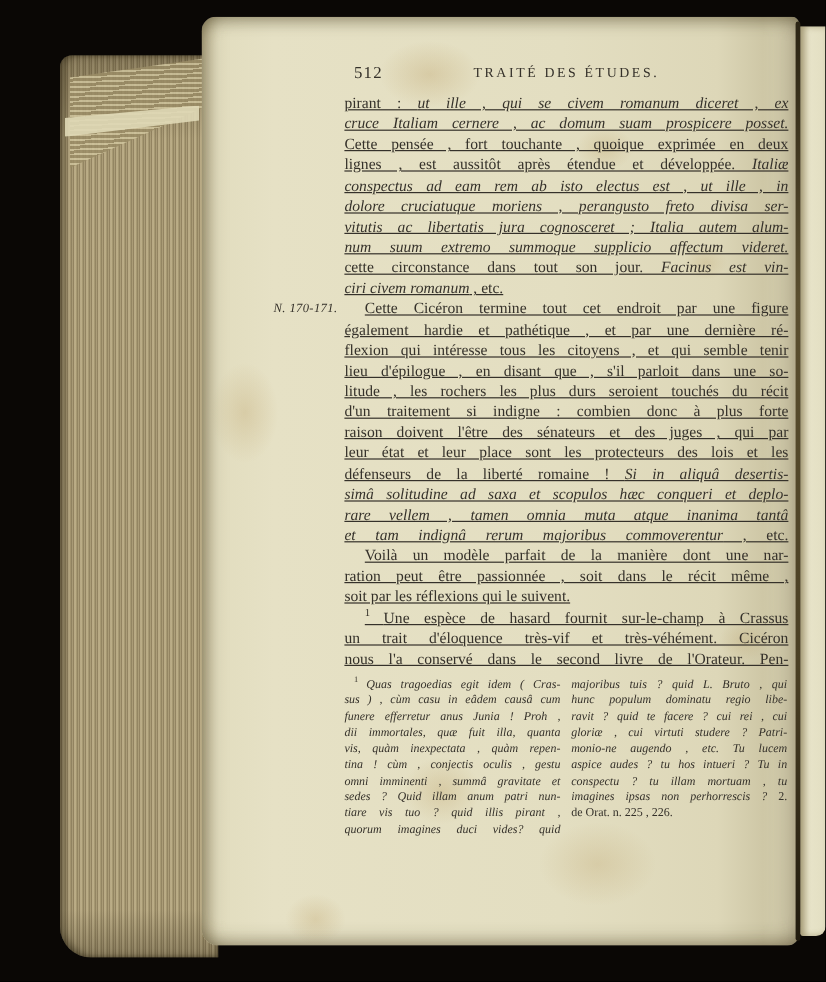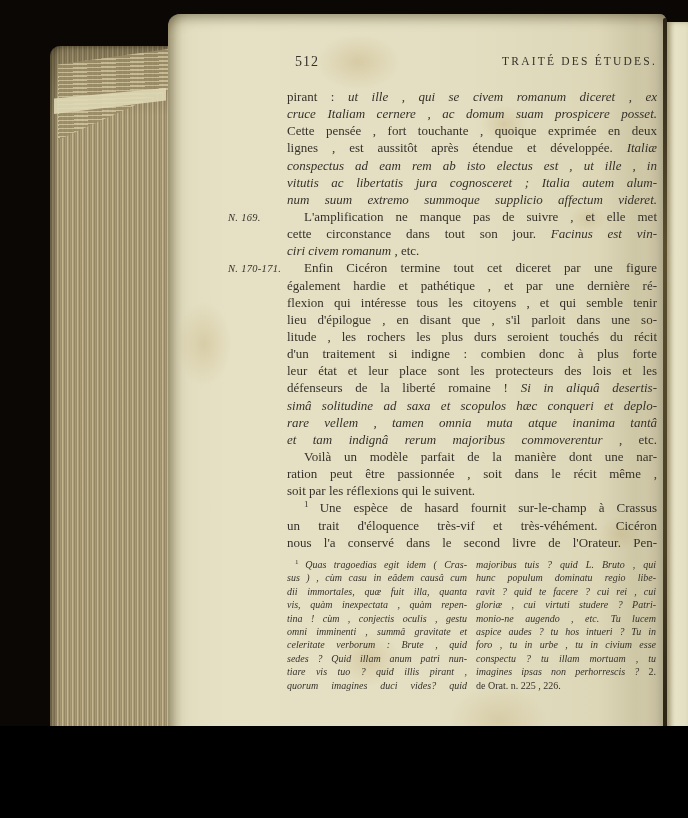--- a/index.html
+++ b/index.html
@@ -1,17 +1,17 @@
 <!DOCTYPE html>
 <html><head>
 <meta charset="utf-8">
 <style>
   html,body { margin:0; padding:0; background:#000; }
   .photo {
-    position:relative; width:688px; height:726px; overflow:hidden;
+    position:relative; width:688px; height:818px; overflow:hidden;
     background:#0a0705;
     font-family:"Liberation Serif", serif;
   }
   
   .fore-edge {
     position:absolute; left:50px; top:46px; width:132px; height:752px;
     border-radius:10px 0 0 26px;
     background:
       linear-gradient(180deg, rgba(55,45,25,.35), rgba(0,0,0,0) 70px),
       linear-gradient(0deg, rgba(40,32,16,.30), rgba(0,0,0,0) 40px),
@@ -62,22 +62,22 @@
     border-radius:0 0 8px 2px;
     box-shadow: inset 3px 0 5px rgba(110,95,55,.45);
   }
   
   .textblock {
     position:absolute; left:119px; top:38px; width:370px;
     color:#35312a;
   }
   .header { position:relative; height:20px; }
   .pagenum { position:absolute; left:8px; top:2px; font-size:14px; letter-spacing:1px; }
-  .runtitle { display:block; text-align:right; font-size:11.5px; letter-spacing:2.2px; padding-top:3px; }
-  .body { margin-top:16px; font-size:13px; }
+  .runtitle { display:block; text-align:center; font-size:11.5px; letter-spacing:2.2px; padding-top:3px; }
+  .body { margin-top:5px; font-size:13px;text-decoration:underline; }
   .line {
     position:relative; line-height:17.15px; height:17.15px;
     text-align:justify; text-align-last:justify; white-space:nowrap;
   }
   .line.nj { text-align-last:left; }
   .body .line.ind { padding-left:17px; }
   .i { font-style:italic; }
   .s { vertical-align:super; font-size:9px; line-height:0; }
   .mnote {
     position:absolute; left:-59px; top:1px; font-size:10.5px; font-style:italic;
@@ -104,64 +104,64 @@
       <div class="header">
         <span class="pagenum">512</span>
         <span class="runtitle">TRAITÉ DES ÉTUDES.</span>
       </div>
       <div class="body" id="body-lines">
           <div class="line"><span class="r">pirant : </span><span class="i">ut ille , qui se civem romanum diceret , ex</span></div>
           <div class="line"><span class="i">cruce Italiam cernere , ac domum suam prospicere posset.</span></div>
           <div class="line"><span class="r">Cette pensée , fort touchante , quoique exprimée en deux</span></div>
           <div class="line"><span class="r">lignes , est aussitôt après étendue et développée. </span><span class="i">Italiæ</span></div>
           <div class="line"><span class="i">conspectus ad eam rem ab isto electus est , ut ille , in</span></div>
+          <div class="line"><span class="i">dolore cruciatuque moriens , perangusto freto divisa ser-</span></div>
           <div class="line"><span class="i">vitutis ac libertatis jura cognosceret ; Italia autem alum-</span></div>
           <div class="line"><span class="i">num suum extremo summoque supplicio affectum videret.</span></div>
-          <div class="line ind"><span class="mnote">N. 169.</span><span class="r">L'amplification ne manque pas de suivre , et elle met</span></div>
           <div class="line"><span class="r">cette circonstance dans tout son jour. </span><span class="i">Facinus est vin-</span></div>
           <div class="line nj"><span class="i">ciri civem romanum</span><span class="r"> , etc.</span></div>
-          <div class="line ind"><span class="mnote">N. 170-171.</span><span class="r">Enfin Cicéron termine tout cet diceret par une figure</span></div>
+          <div class="line ind"><span class="mnote">N. 170-171.</span><span class="r">Cette Cicéron termine tout cet endroit par une figure</span></div>
           <div class="line"><span class="r">également hardie et pathétique , et par une dernière ré-</span></div>
           <div class="line"><span class="r">flexion qui intéresse tous les citoyens , et qui semble tenir</span></div>
           <div class="line"><span class="r">lieu d'épilogue , en disant que , s'il parloit dans une so-</span></div>
           <div class="line"><span class="r">litude , les rochers les plus durs seroient touchés du récit</span></div>
           <div class="line"><span class="r">d'un traitement si indigne : combien donc à plus forte</span></div>
+          <div class="line"><span class="r">raison doivent l'être des sénateurs et des juges , qui par</span></div>
           <div class="line"><span class="r">leur état et leur place sont les protecteurs des lois et les</span></div>
           <div class="line"><span class="r">défenseurs de la liberté romaine ! </span><span class="i">Si in aliquâ desertis-</span></div>
           <div class="line"><span class="i">simâ solitudine ad saxa et scopulos hæc conqueri et deplo-</span></div>
           <div class="line"><span class="i">rare vellem , tamen omnia muta atque inanima tantâ</span></div>
           <div class="line"><span class="i">et tam indignâ rerum majoribus commoverentur</span><span class="r"> , etc.</span></div>
           <div class="line ind"><span class="r">Voilà un modèle parfait de la manière dont une nar-</span></div>
           <div class="line"><span class="r">ration peut être passionnée , soit dans le récit même ,</span></div>
           <div class="line nj"><span class="r">soit par les réflexions qui le suivent.</span></div>
           <div class="line ind"><span class="s">1 </span><span class="r">Une espèce de hasard fournit sur-le-champ à Crassus</span></div>
           <div class="line"><span class="r">un trait d'éloquence très-vif et très-véhément. Cicéron</span></div>
           <div class="line"><span class="r">nous l'a conservé dans le second livre de l'Orateur. Pen-</span></div>
         </div>
       <div class="footnotes">
         <div class="fncol" id="fn-left">
             <div class="line ind"><span class="s">1 </span><span class="i">Quas tragoedias egit idem ( Cras-</span></div>
             <div class="line"><span class="i">sus ) , cùm casu in eâdem causâ cum</span></div>
+            <div class="line"><span class="i">funere efferretur anus Junia ! Proh ,</span></div>
             <div class="line"><span class="i">dii immortales, quæ fuit illa, quanta</span></div>
             <div class="line"><span class="i">vis, quàm inexpectata , quàm repen-</span></div>
             <div class="line"><span class="i">tina ! cùm , conjectis oculis , gestu</span></div>
             <div class="line"><span class="i">omni imminenti , summâ gravitate et</span></div>
-            <div class="line"><span class="i">celeritate verborum : Brute , quid</span></div>
             <div class="line"><span class="i">sedes ? Quid illam anum patri nun-</span></div>
             <div class="line"><span class="i">tiare vis tuo ? quid illis pirant ,</span></div>
             <div class="line"><span class="i">quorum imagines duci vides? quid</span></div>
           </div>
         <div class="fncol" id="fn-right">
             <div class="line"><span class="i">majoribus tuis ? quid L. Bruto , qui</span></div>
             <div class="line"><span class="i">hunc populum dominatu regio libe-</span></div>
             <div class="line"><span class="i">ravit ? quid te facere ? cui rei , cui</span></div>
             <div class="line"><span class="i">gloriæ , cui virtuti studere ? Patri-</span></div>
             <div class="line"><span class="i">monio-ne augendo , etc. Tu lucem</span></div>
             <div class="line"><span class="i">aspice audes ? tu hos intueri ? Tu in</span></div>
-            <div class="line"><span class="i">foro , tu in urbe , tu in civium esse</span></div>
             <div class="line"><span class="i">conspectu ? tu illam mortuam , tu</span></div>
             <div class="line"><span class="i">imagines ipsas non perhorrescis ? </span><span class="r">2.</span></div>
             <div class="line nj"><span class="r">de Orat. n. 225 , 226.</span></div>
           </div>
       </div>
     </div>
   </div>
 
   <div class="seam"></div>
   <div class="sliver"></div>

